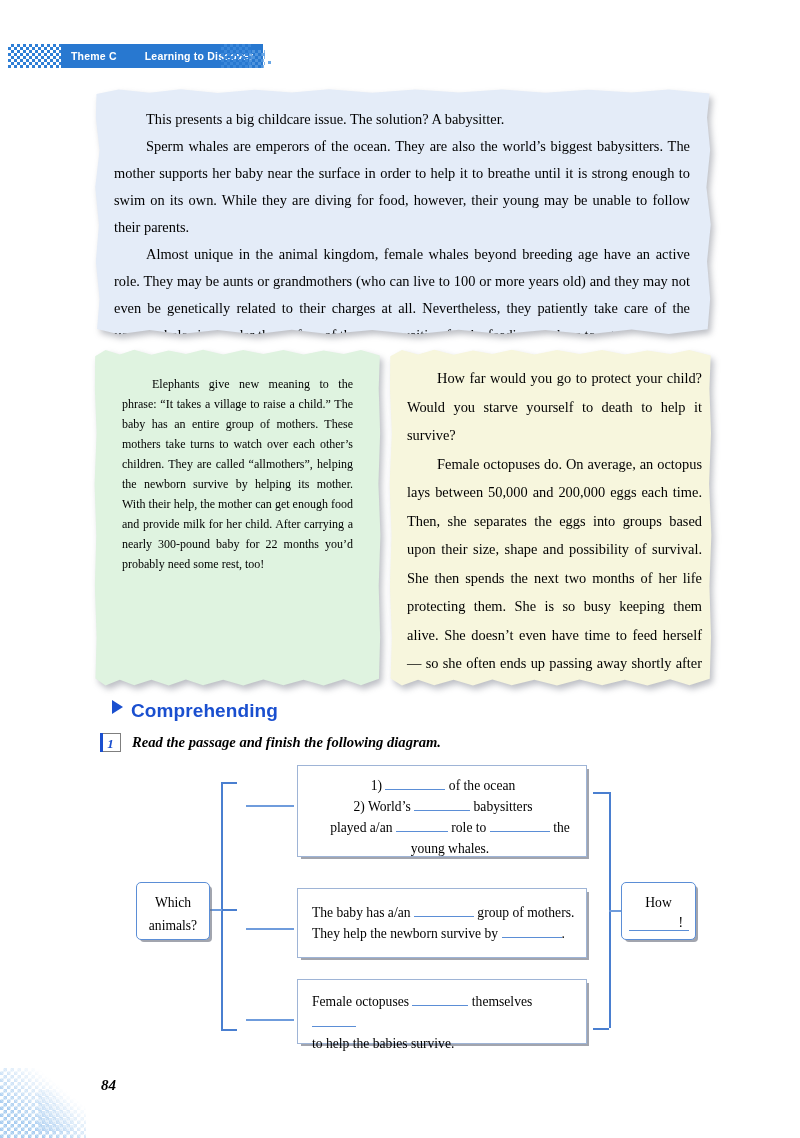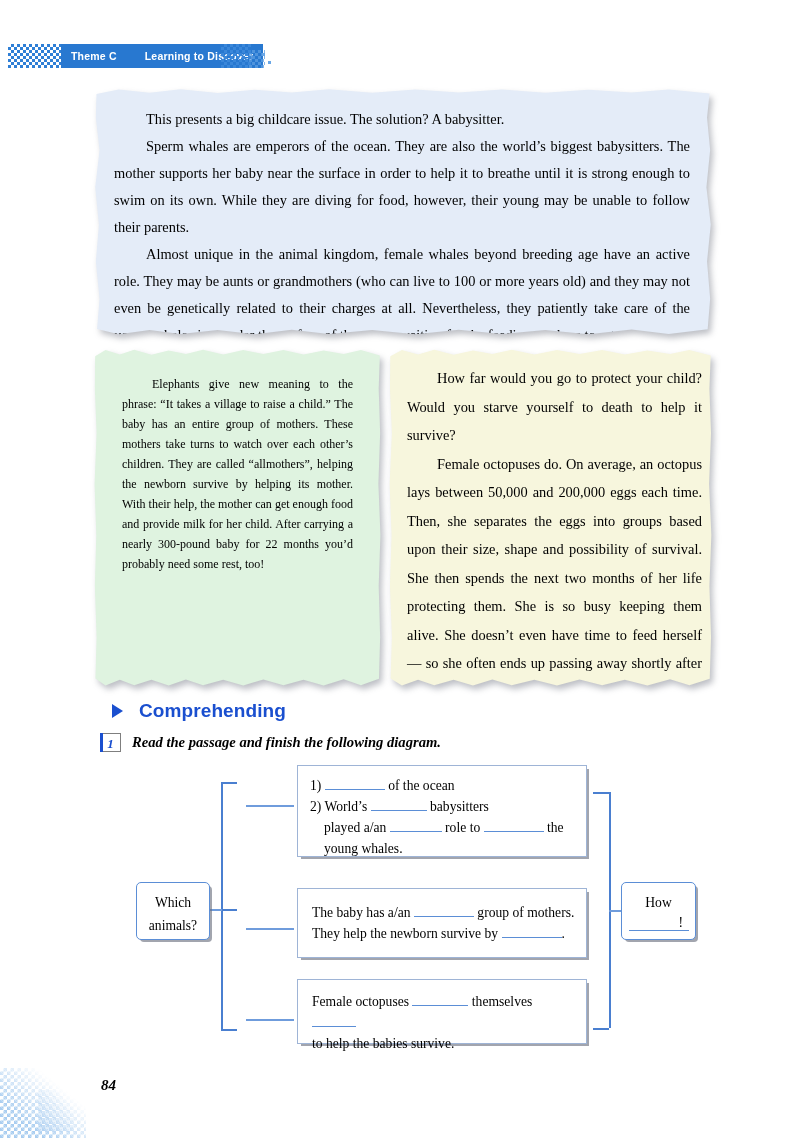--- a/index.html
+++ b/index.html
@@ -152,22 +152,21 @@
     line-height: 28.5px;
   }
   #note-yellow p + p { text-indent: 30px; }
 
   
   .section-head {
     position: absolute;
     left: 112px;
     top: 700px;
     display: flex;
-    align-items: center;
-    gap: 16px;
+    gap: 8px;
   }
   .tri-marker {
     width: 0; height: 0;
     border-left: 11px solid #1a4fcf;
     border-top: 7px solid transparent;
     border-bottom: 7px solid transparent;
   }
   .section-title {
     font-family: "Liberation Sans", sans-serif;
     font-weight: bold;
@@ -226,21 +225,21 @@
     font-size: 13.6px;
     line-height: 21px;
   }
   .dbox-rounded {
     border-radius: 5px;
     border: 1.4px solid #5b8ed6;
     box-shadow: 3px 3px 0 -1px rgba(105,110,125,.62);
     text-align: center;
   }
 
-  #box-whales  { left: 297px; top: 765px; width: 290px; height: 92px; padding: 9px 10px 0 12px; }
+  #box-whales  { left: 297px; top: 765px; width: 290px; height: 92px; padding: 9px 10px 0 12px; text-align: center; }
   #box-eleph   { left: 297px; top: 888px; width: 290px; height: 70px; padding: 13px 10px 0 14px; }
   #box-octo    { left: 297px; top: 979px; width: 290px; height: 65px; padding: 11px 10px 4px 14px; }
   #box-which   { left: 136px; top: 882px; width: 74px; height: 58px; padding: 8px 4px 0 4px; line-height: 23px; }
   #box-how     { left: 621px; top: 882px; width: 75px; height: 58px; padding: 8px 6px 0 6px; line-height: 23px; }
 
   .blank {
     display: inline-block;
     border-bottom: 1.2px solid #5b8ed6;
     vertical-align: baseline;
   }

